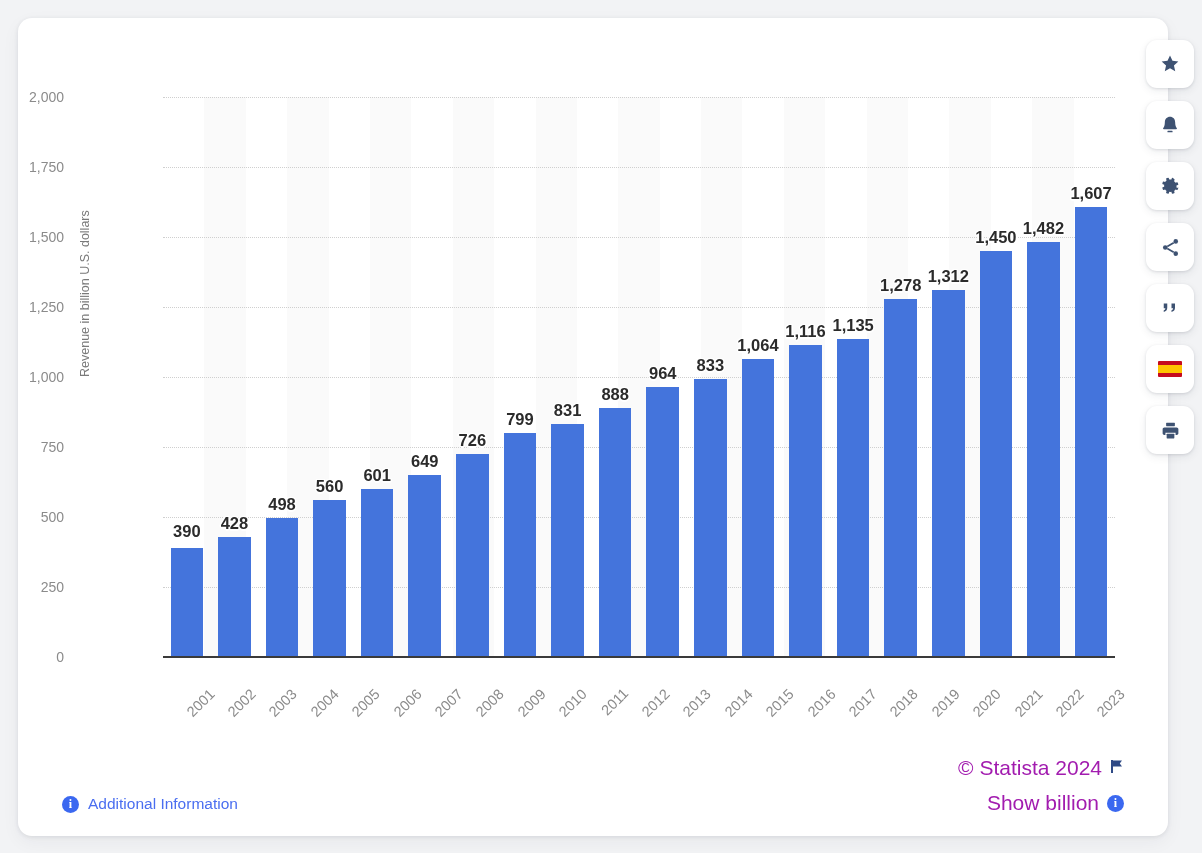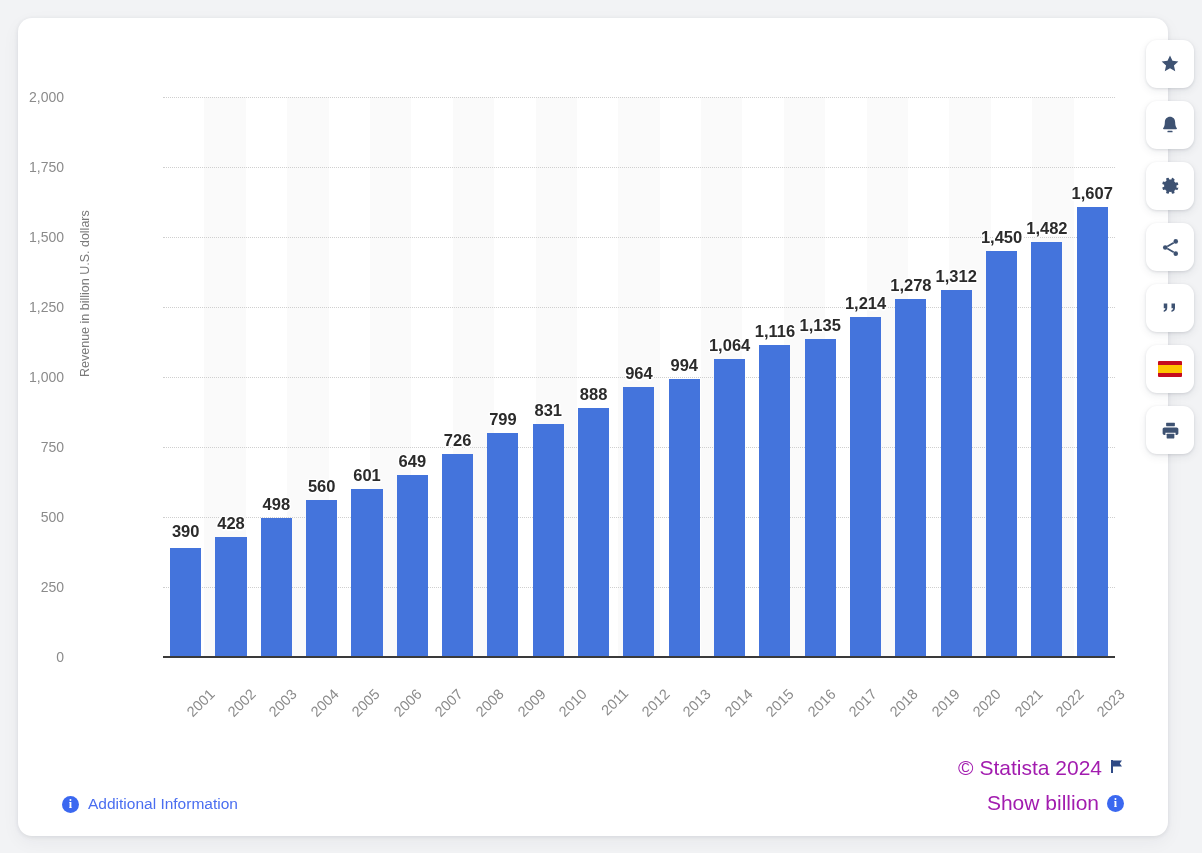--- a/index.html
+++ b/index.html
@@ -314,37 +314,33 @@
           <div class="bar-slot">
             <div class="bar" style="height: 248.64px; background: rgb(68, 116, 220);"></div>
             <div class="bar-value" style="bottom: 252.64px;">888</div>
           </div>
           <div class="bar-slot">
             <div class="bar" style="height: 269.92px; background: rgb(68, 116, 220);"></div>
             <div class="bar-value" style="bottom: 273.92px;">964</div>
           </div>
           <div class="bar-slot">
             <div class="bar" style="height: 278.32px; background: rgb(68, 116, 220);"></div>
-            <div class="bar-value" style="bottom: 282.32px;">994</div>
+            <div class="bar-value" style="bottom: 282.32px;">833</div>
           </div>
           <div class="bar-slot">
             <div class="bar" style="height: 297.92px; background: rgb(68, 116, 220);"></div>
             <div class="bar-value" style="bottom: 301.92px;">1,064</div>
           </div>
           <div class="bar-slot">
             <div class="bar" style="height: 312.48px; background: rgb(68, 116, 220);"></div>
             <div class="bar-value" style="bottom: 316.48px;">1,116</div>
           </div>
           <div class="bar-slot">
             <div class="bar" style="height: 317.8px; background: rgb(68, 116, 220);"></div>
             <div class="bar-value" style="bottom: 321.8px;">1,135</div>
-          </div>
-          <div class="bar-slot">
-            <div class="bar" style="height: 339.92px; background: rgb(68, 116, 220);"></div>
-            <div class="bar-value" style="bottom: 343.92px;">1,214</div>
           </div>
           <div class="bar-slot">
             <div class="bar" style="height: 357.84px; background: rgb(68, 116, 220);"></div>
             <div class="bar-value" style="bottom: 361.84px;">1,278</div>
           </div>
           <div class="bar-slot">
             <div class="bar" style="height: 367.36px; background: rgb(68, 116, 220);"></div>
             <div class="bar-value" style="bottom: 371.36px;">1,312</div>
           </div>
           <div class="bar-slot">

